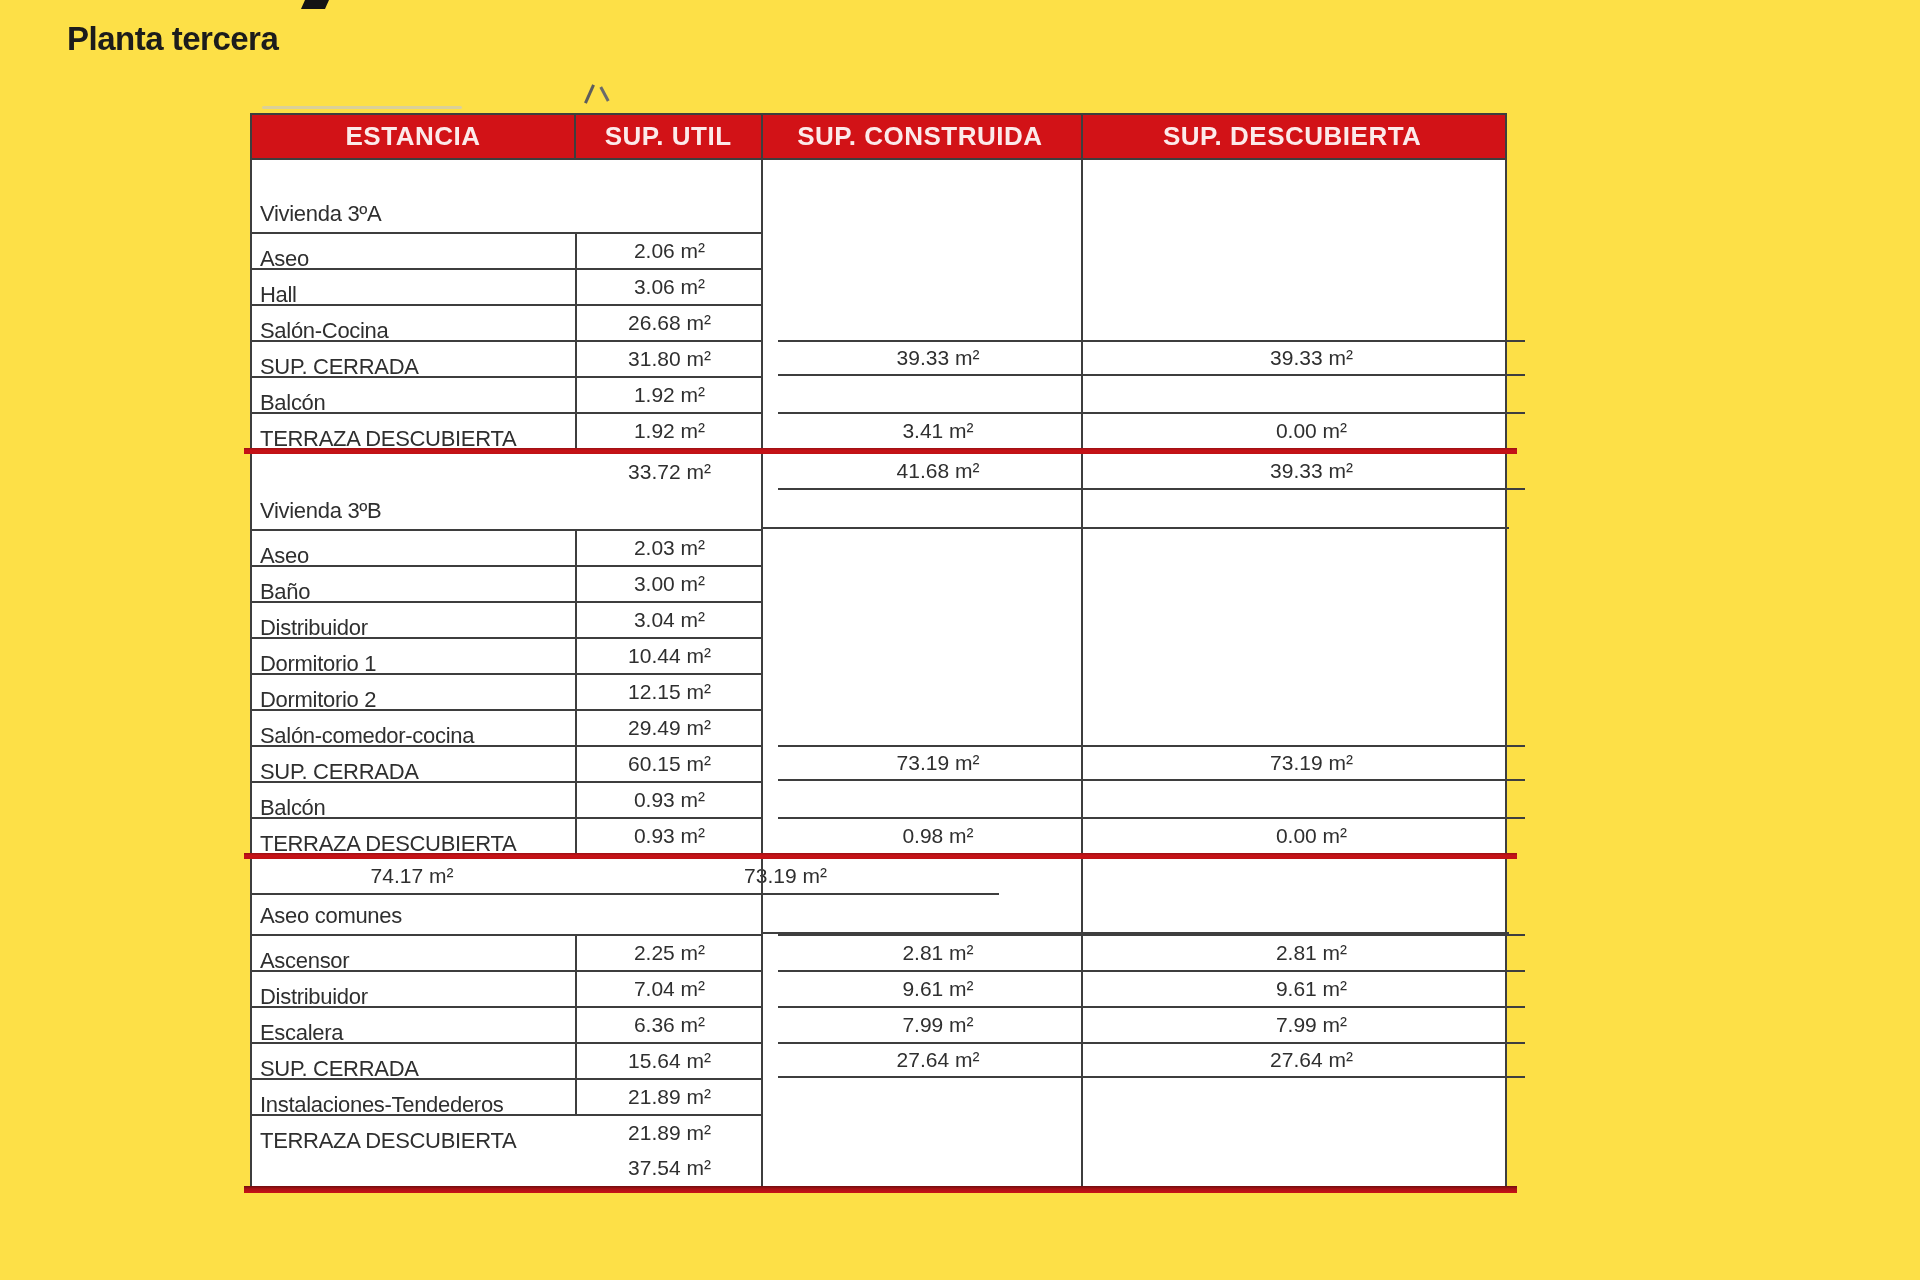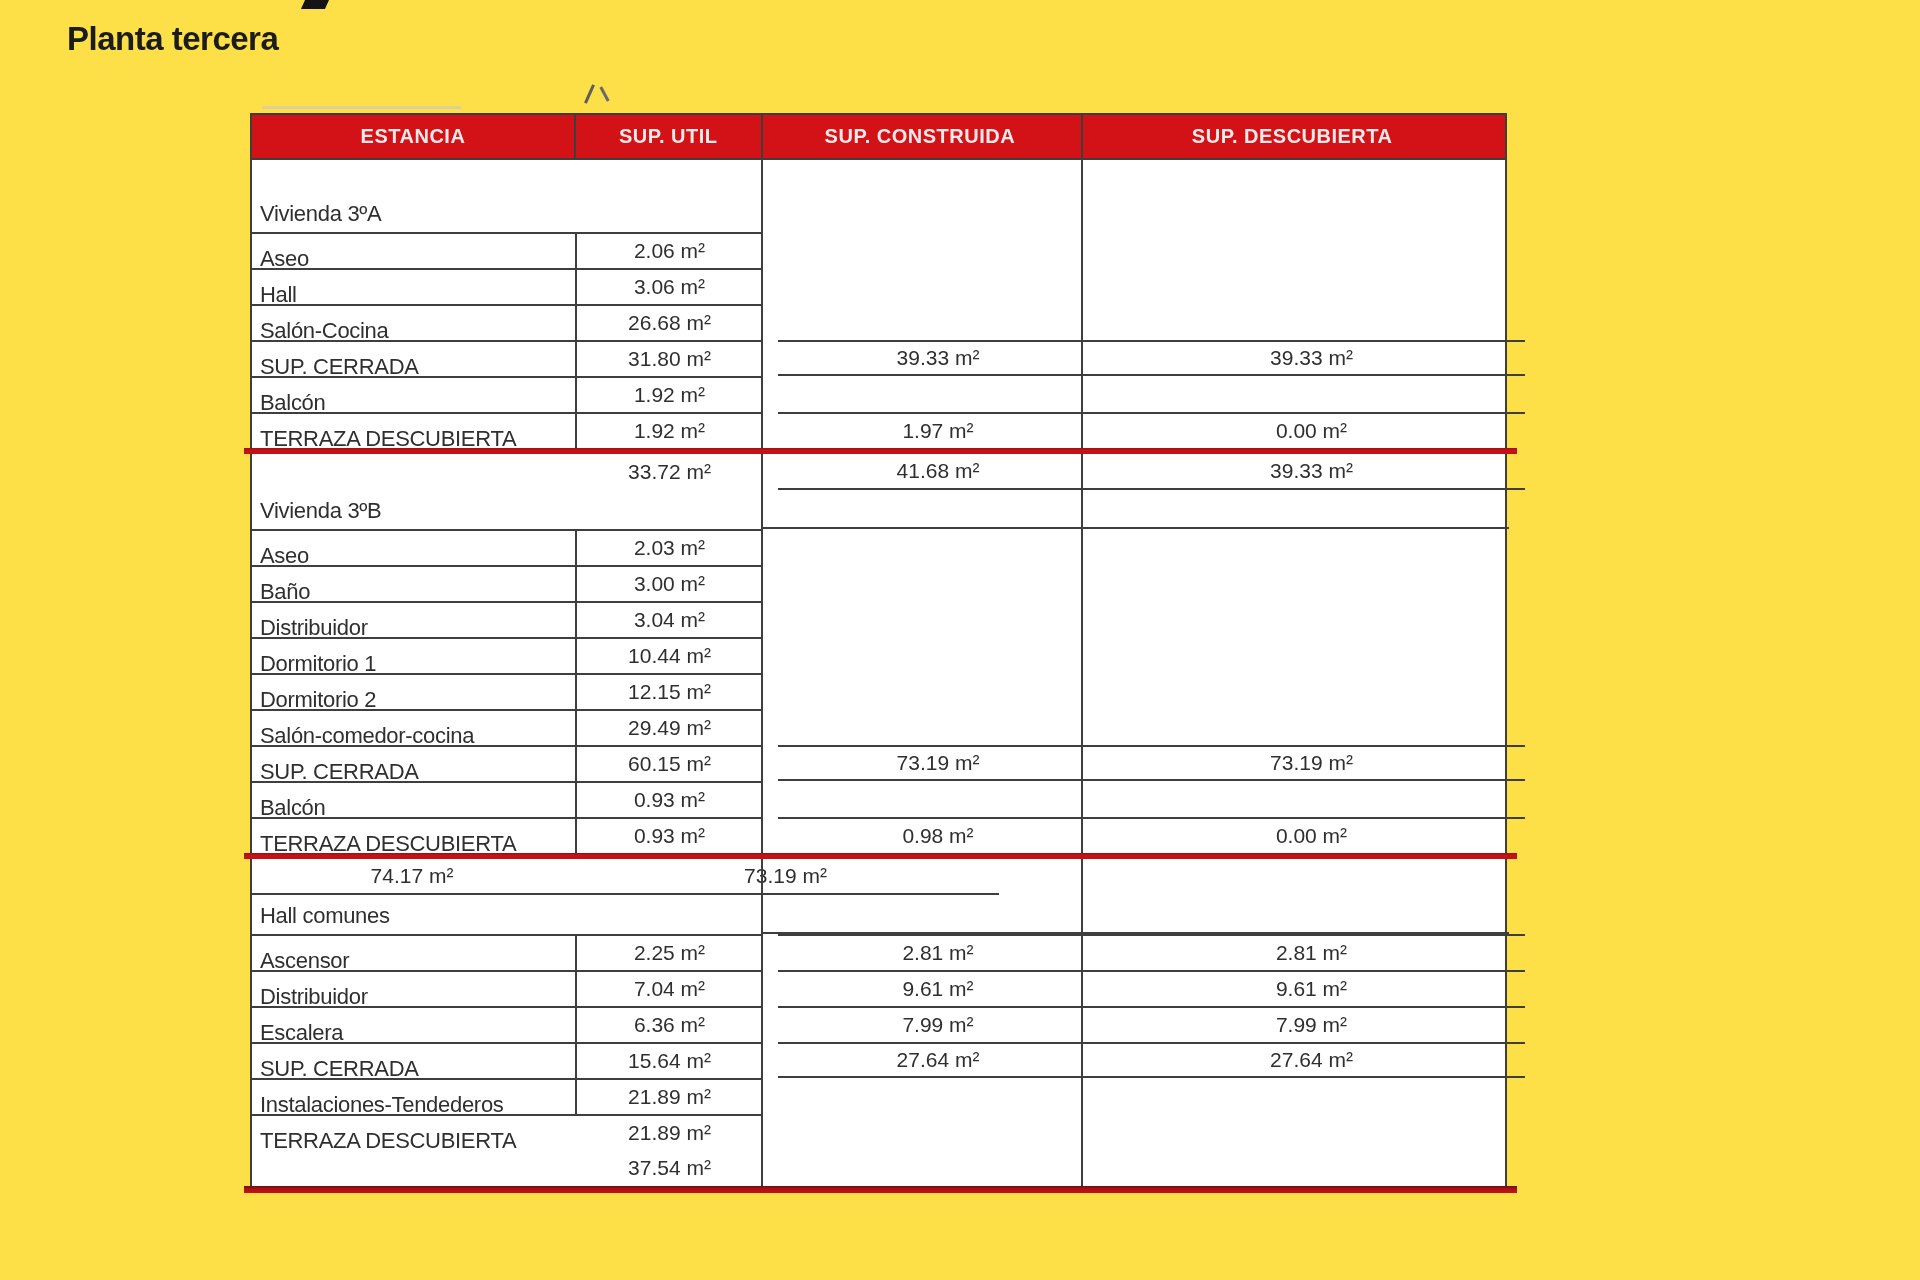--- a/index.html
+++ b/index.html
@@ -35,21 +35,21 @@
   .c0{width:325px;padding-left:8px;}
   .c1{width:185px;justify-content:center;}
   .c2{width:320px;justify-content:center;}
   .c3{width:427px;justify-content:center;}
   .lbl{font-size:22px;letter-spacing:-0.3px;color:var(--ink);white-space:nowrap;margin-top:16px;}
   .val{font-size:21px;color:var(--ink);white-space:nowrap;}
 
   
   .header-row{height:47px;background:var(--headred);border-top:2px solid var(--bc);border-bottom:2px solid var(--bc);}
   .hcell{display:flex;align-items:center;justify-content:center;height:100%;
-         color:#fceaea;font-size:20px;font-weight:600;letter-spacing:0.5px;white-space:nowrap;}
+         color:#fceaea;font-size:26px;font-weight:600;letter-spacing:0.5px;white-space:nowrap;}
   .hcell.h0{width:325px;border-right:2px solid var(--bc);}
   .hcell.h1{width:185px;}
   .hcell.h2{width:320px;}
   .hcell.h3{width:427px;}
 
   
   .section-tall{height:72px;}
   .section{height:39px;}
   .item,.item-open,.cerrada,.terraza,.zonas,.subtotal,.plain{height:36px;gap:16px;}
   .total{height:36px;}
@@ -190,21 +190,21 @@
         <div class="c01 top div">
           <div class="cell c0">
             <div class="lbl">TERRAZA DESCUBIERTA</div>
           </div>
           <div class="cell c1">
             <div class="val">1.92 m²</div>
           </div>
         </div>
         <div class="c23 topline">
           <div class="cell c2">
-            <div class="val">1.97 m²</div>
+            <div class="val">3.41 m²</div>
           </div>
           <div class="cell c3">
             <div class="val">0.00 m²</div>
           </div>
         </div>
       </div>
       <div class="redline"></div>
       <div class="row subtotal">
         <div class="c01">
           <div class="cell c0"></div>
@@ -374,21 +374,21 @@
             <div class="val">74.17 m²</div>
           </div>
           <div class="cell c3">
             <div class="val">73.19 m²</div>
           </div>
         </div>
       </div>
       <div class="row section">
         <div class="c01">
           <div class="cell c0">
-            <div class="lbl">Hall comunes</div>
+            <div class="lbl">Aseo comunes</div>
           </div>
           <div class="cell c1"></div>
         </div>
         <div class="c23 botline">
           <div class="cell c2"></div>
           <div class="cell c3"></div>
         </div>
       </div>
       <div class="row zonas">
         <div class="c01 top div">

